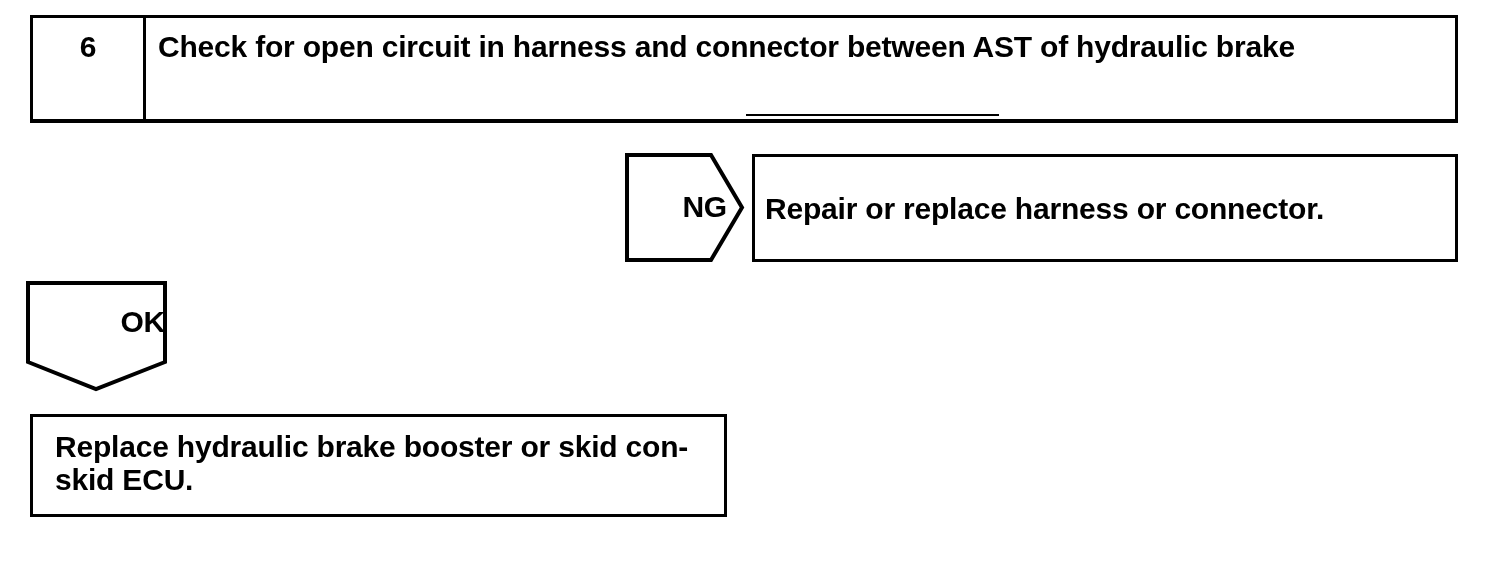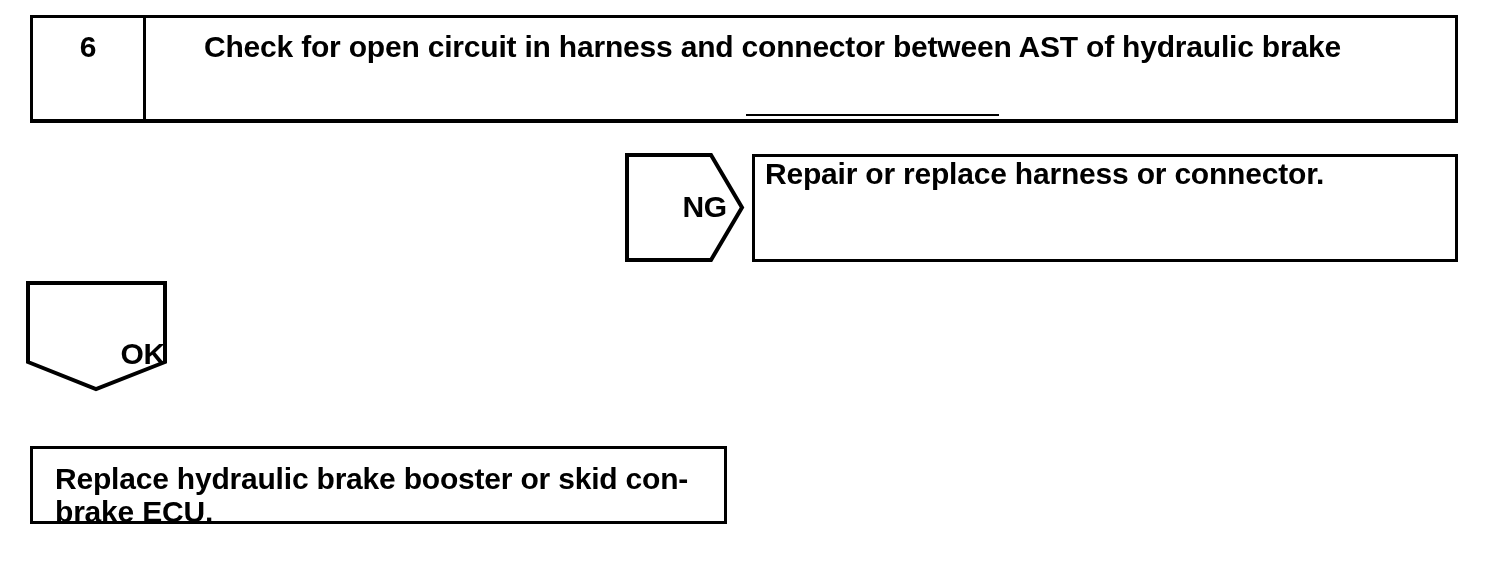--- a/index.html
+++ b/index.html
@@ -34,21 +34,20 @@
     border-right: 3px solid #000;
     box-sizing: border-box;
     text-align: center;
     padding-top: 12px;
     flex: none;
   }
   .step-text-cell {
     flex: 1;
     padding: 12px 6px 12px 12px;
     overflow: hidden;
-    margin-left: 46px;
   }
   .blank-underline {
     position: absolute;
     left: 746px; top: 114px;
     width: 253px; height: 2px;
     background: #000;
   }
   
   .shape { position: absolute; }
   .shape polygon { fill: #ffffff; stroke: #000000; stroke-width: 4; stroke-linejoin: miter; }
@@ -57,26 +56,27 @@
     text-align: right;
   }
   
   .ng-action-box {
     position: absolute;
     left: 752px; top: 154px;
     width: 706px; height: 108px;
     border: 3px solid #000;
     box-sizing: border-box;
     display: flex;
+    align-items: center;
     padding-left: 10px;
   }
   .conclusion-box {
     position: absolute;
-    left: 30px; top: 446px;
-    width: 697px; height: 78px;
+    left: 30px; top: 414px;
+    width: 697px; height: 103px;
     border: 3px solid #000;
     box-sizing: border-box;
     padding: 13px 0 16px 22px;
   }
 </style>
 </head>
 <body>
 
 <div class="canvas">
 
@@ -95,20 +95,20 @@
   </svg>
   <div class="conn-label txt" style="left:627px; top:190px; width:100px;">NG</div>
 
   <div class="ng-action-box">
     <div class="txt">Repair or replace harness or connector.</div>
   </div>
 
   <svg class="shape" style="left:26px; top:281px;" width="141" height="111" viewBox="0 0 141 111">
     <polygon points="2,2 139,2 139,81 70,108 2,81"></polygon>
   </svg>
-  <div class="conn-label txt" style="left:28px; top:305px; width:137px;margin-top:32px;">OK</div>
+  <div class="conn-label txt" style="left:28px; top:305px; width:137px;">OK</div>
 
   <div class="conclusion-box">
     <div class="txt">Replace hydraulic brake booster or skid con-</div>
-    <div class="txt">brake ECU.</div>
+    <div class="txt">skid ECU.</div>
   </div>
 
 </div>
 
 </body></html>

